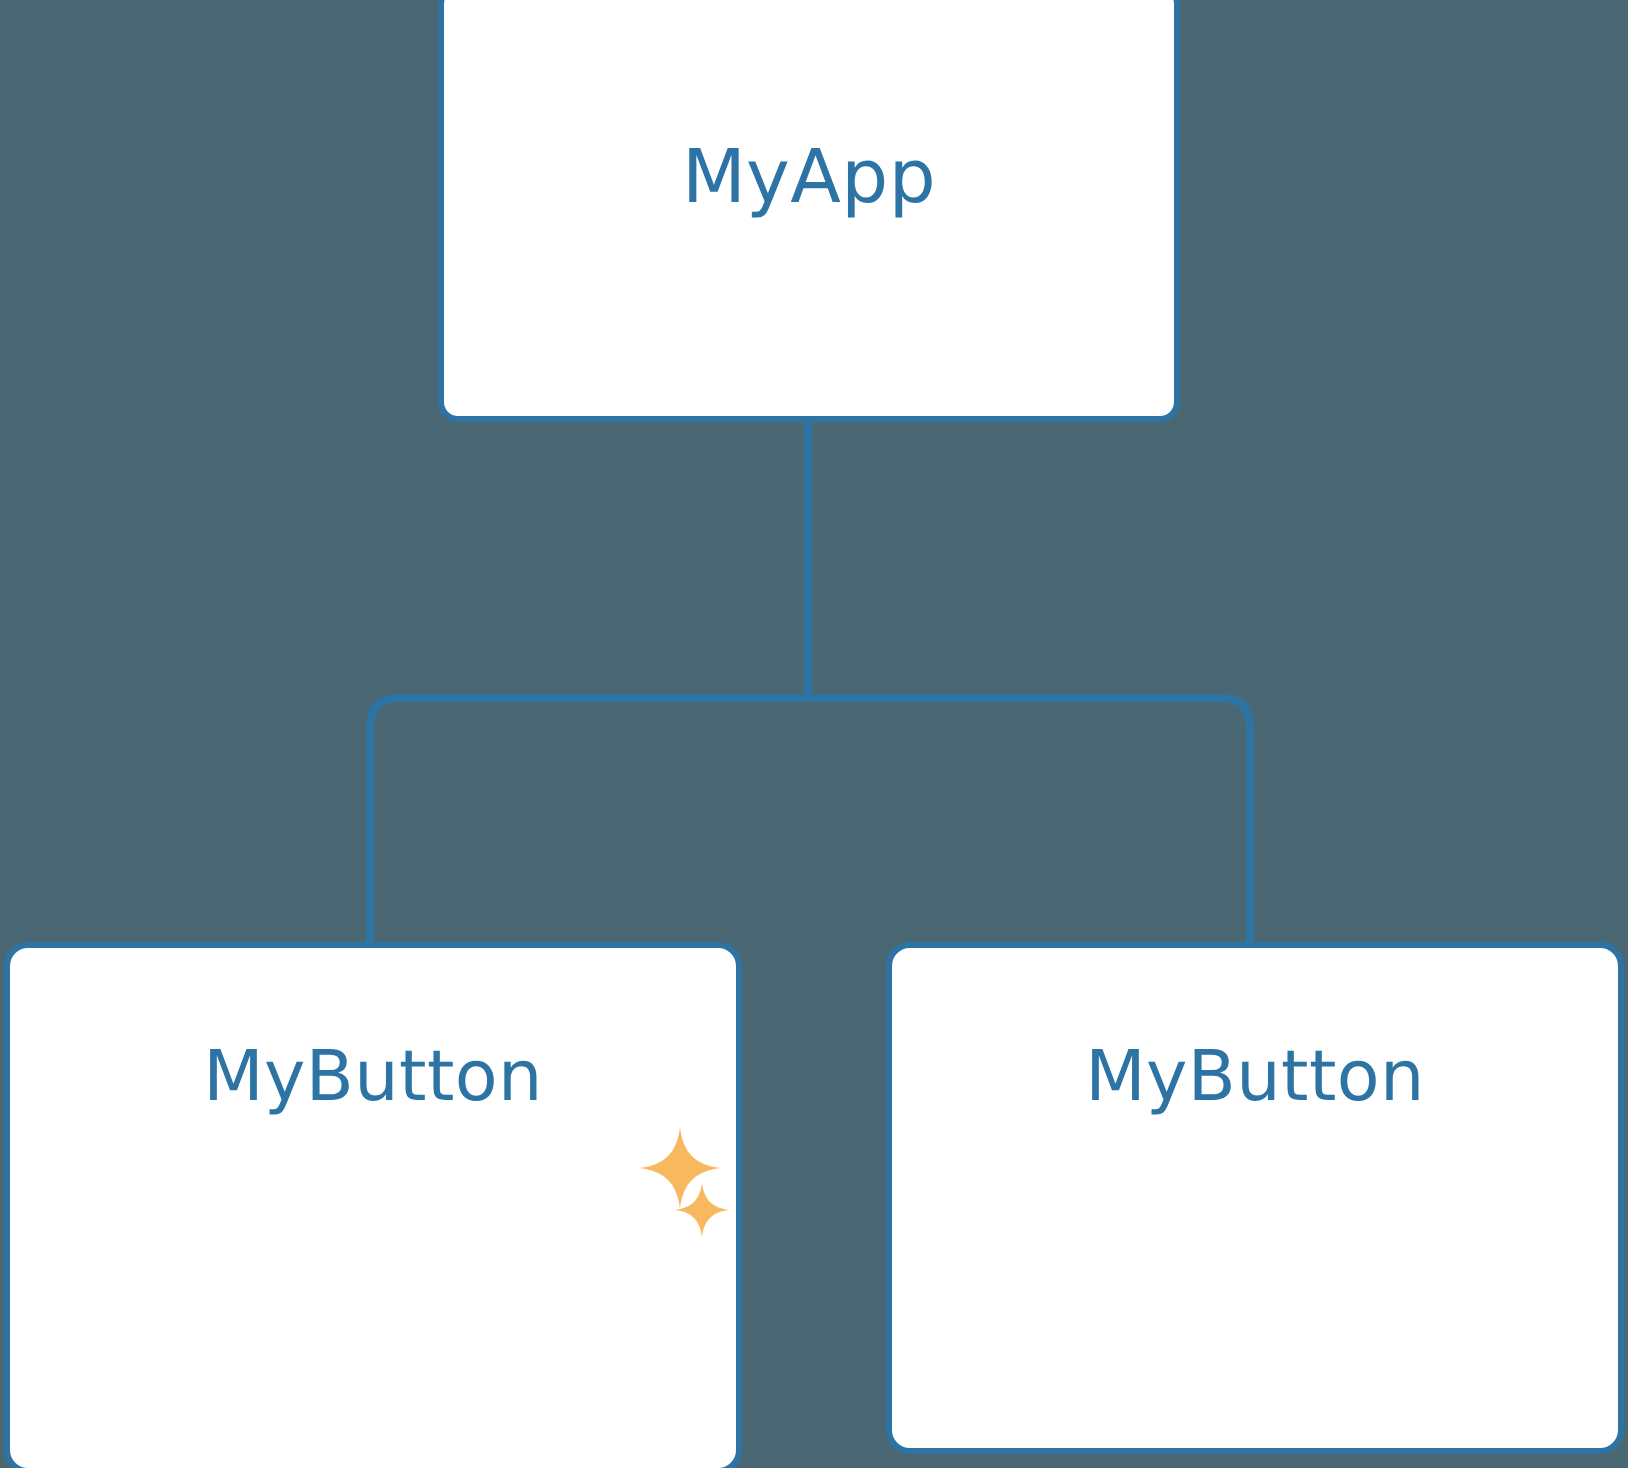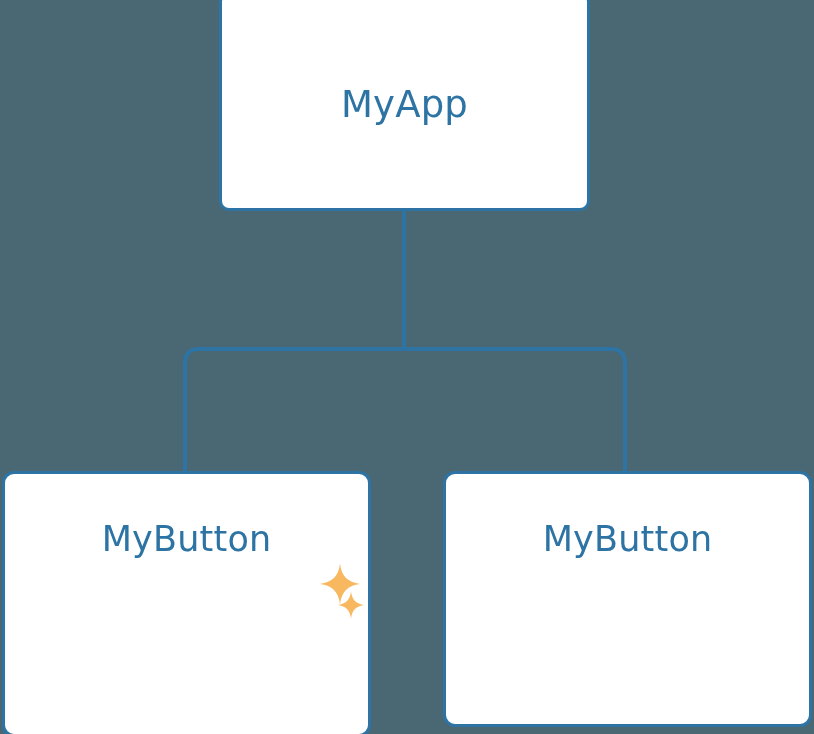--- a/index.html
+++ b/index.html
@@ -46,21 +46,21 @@
   }
 
   #node-app {
     left: 219px;
     top: -8px;
     width: 371px;
     height: 219px;
     border-radius: 10px;
   }
   #node-app .node-title {
-    top: 88px;
+    top: 72px;
     font-size: 37px;
     text-align: center;
   }
 
   #node-btn-left {
     left: 2px;
     top: 471px;
     width: 369px;
     height: 266px;
   }

